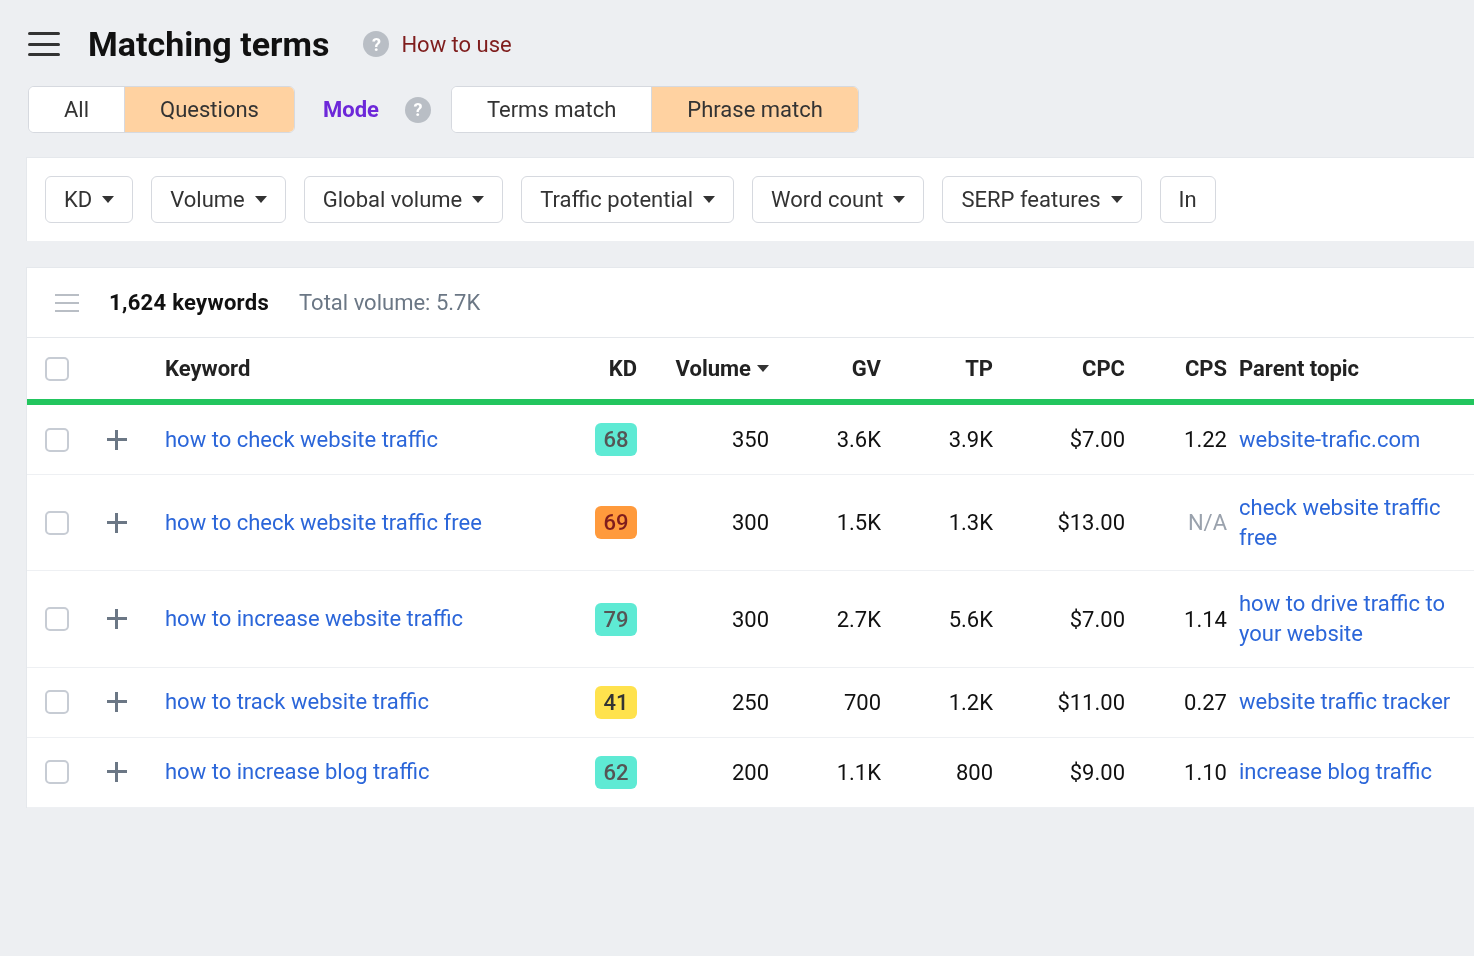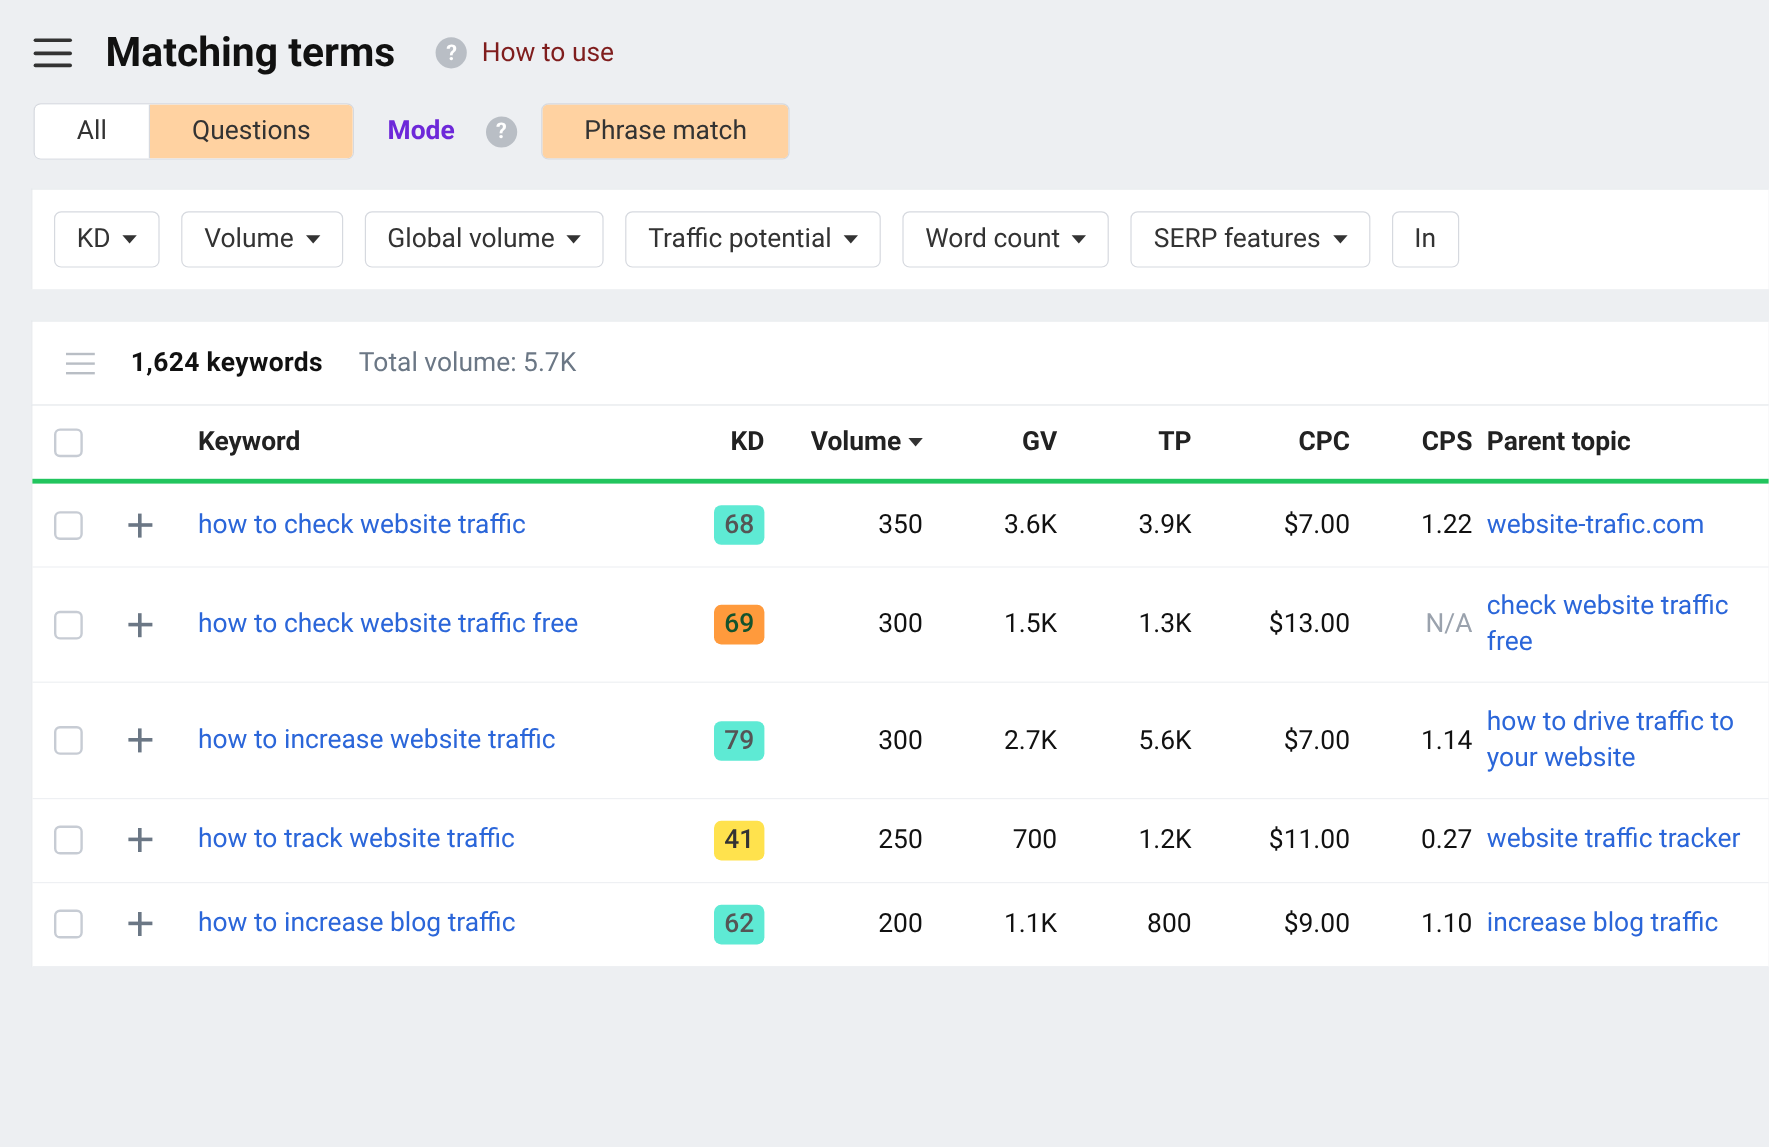--- a/index.html
+++ b/index.html
@@ -73,21 +73,21 @@
 .table {
   background: #fff; margin: 0 0 0 26px; border: 1px solid #e5e8ec; border-right: none; border-bottom: none;
 }
 .thead, .trow {
   display: grid;
   grid-template-columns: 48px 48px 370px 90px 120px 100px 100px 120px 90px 1fr;
   align-items: center;
   padding: 18px 18px;
   gap: 12px;
 }
-.thead { border-bottom: 4px solid #22c55e; font-weight: 700; color: #222; }
+.thead { border-bottom: 6px solid #22c55e; font-weight: 700; color: #222; }
 .trow { border-bottom: 1px solid #eef0f3; }
 .th-right, .td-right { text-align: right; }
 .th-vol { display: inline-flex; align-items: center; gap: 6px; justify-content: flex-end; }
 .th-vol .chev { border-top-color:#333; }
 .checkbox {
   width: 24px; height: 24px; border: 2px solid #c7ccd4; border-radius: 5px; background:#fff; cursor:pointer;
 }
 .plus {
   width: 24px; height: 24px; position: relative; cursor: pointer; color:#6b7785;
 }
@@ -95,21 +95,21 @@
   content:""; position:absolute; background:#6b7785;
 }
 .plus::before { left:10px; top:2px; width:3px; height:20px; }
 .plus::after { top:10px; left:2px; height:3px; width:20px; }
 .kw-link, .pt-link { color:#2b66d9; cursor:pointer; line-height:1.35; }
 .kd-badge {
   display:inline-block; min-width:42px; text-align:center; padding:4px 8px; border-radius:6px;
   font-weight:500;
 }
 .kd-gray { background:#5eead4; color:#555; }
-.kd-orange { background:#ff9a3c; color:#14532d; }
+.kd-orange { background:#ff9a3c; color:#7f1d1d; }
 .kd-yellow { background:#ffe24d; color:#333; }
 .muted { color:#9aa2ad; }
 </style>
 </head>
 <body>
 
 <div class="header">
   <div class="hamburger">
       <span></span>
       <span></span>
@@ -123,20 +123,21 @@
 </div>
 
 <div class="toolbar">
   <div class="segmented">
     <div class="seg-btn">All</div>
     <div class="seg-btn active">Questions</div>
   </div>
   <div class="mode-label">Mode</div>
   <div class="help-circle mode-help">?</div>
   <div class="segmented">
+    <div class="seg-btn">Terms match</div>
     <div class="seg-btn active">Phrase match</div>
   </div>
 </div>
 
 <div class="filters-bar">
   <div class="filter-chip">
       <span>KD</span>
       <span class="chev"></span>
     </div>
   <div class="filter-chip">

